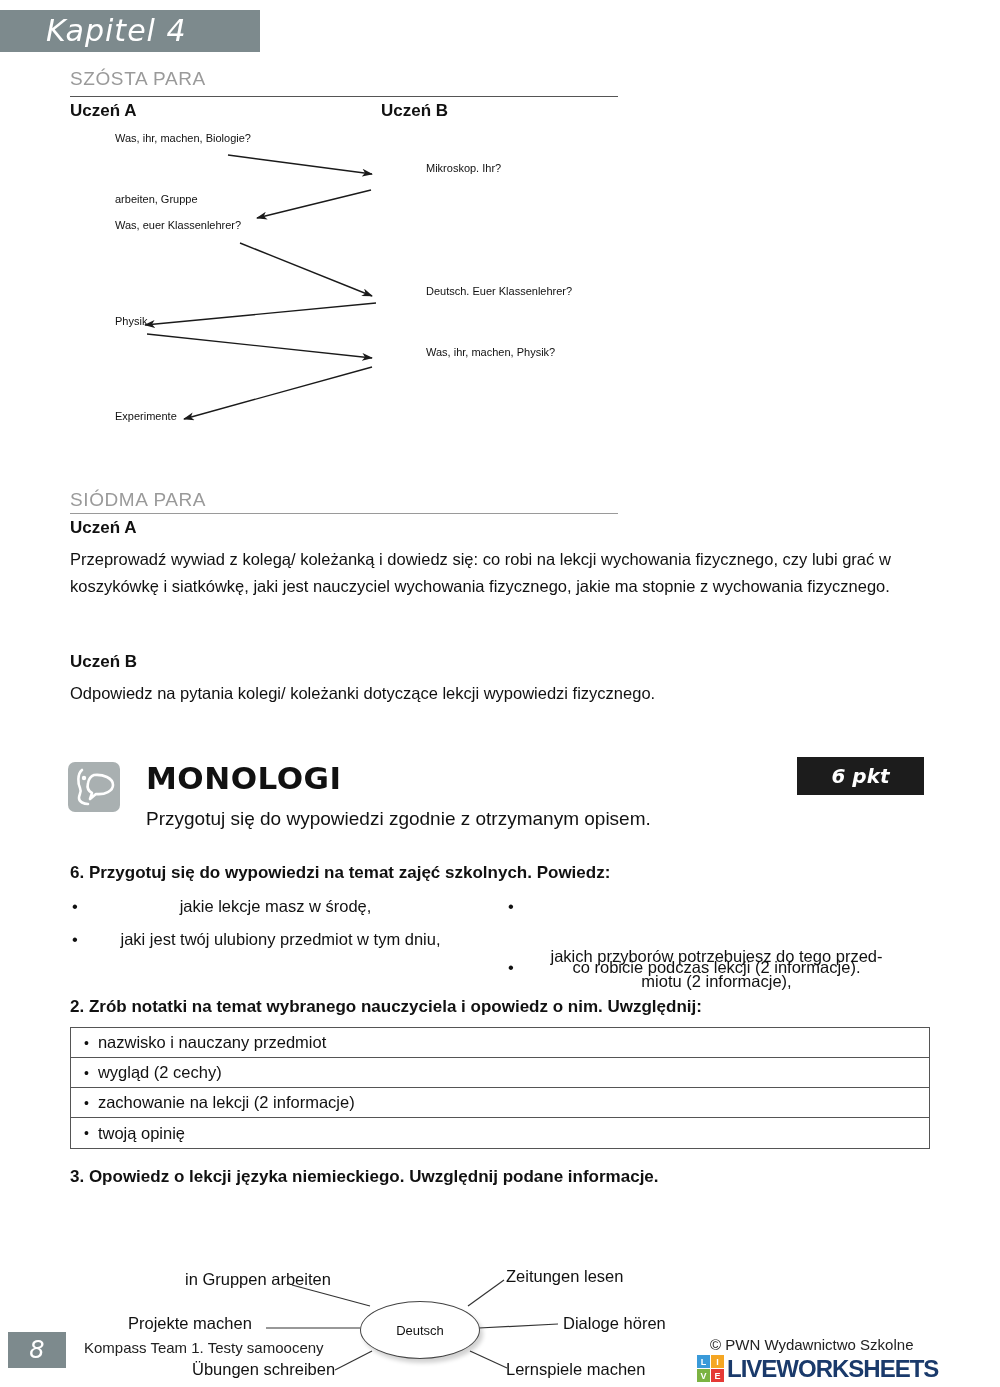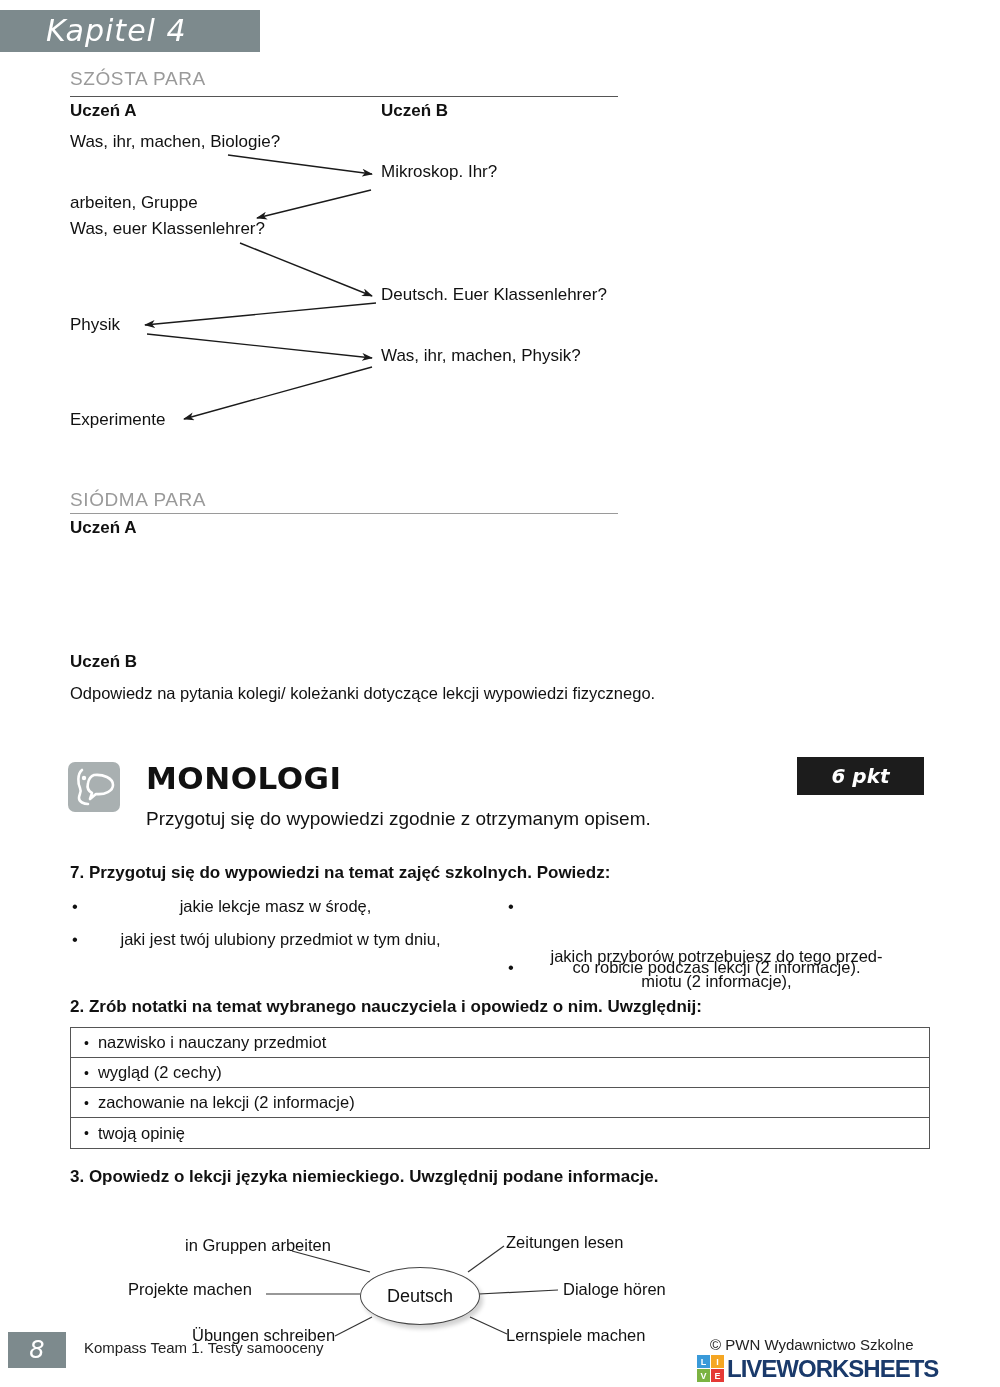--- a/index.html
+++ b/index.html
@@ -60,23 +60,24 @@
 
   .lbl-bold {
     position: absolute;
     font-weight: bold;
     font-size: 17px;
     color: #111;
     white-space: nowrap;
   }
   .line-txt {
     position: absolute;
-    font-size: 17px;
-    color: #111;
-    white-space: nowrap;
+    font-size: 11px;
+    color: #111;
+    white-space: nowrap;
+    margin-left: 45px;
   }
   .para {
     position: absolute;
     font-size: 16.5px;
     color: #111;
     line-height: 27px;
   }
 
   
   .dialog-arrows {
@@ -176,21 +177,21 @@
     color: #111;
     box-sizing: border-box;
   }
   .note-row:last-child { border-bottom: none; }
   .note-row .dot { margin-right: 9px; font-size: 14px; }
 
   
   .mindmap {
     position: absolute;
     left: 70px;
-    top: 1222px;
+    top: 1256px;
     width: 860px;
     height: 130px;
   }
   .mm-label {
     position: absolute;
     font-size: 16.5px;
     color: #111;
     white-space: nowrap;
   }
   .mm-center {
@@ -199,21 +200,21 @@
     top: 45px;
     width: 118px;
     height: 56px;
     border: 1px solid #444;
     border-radius: 50%;
     background: #fff;
     box-shadow: 3px 4px 4px rgba(0,0,0,0.18);
     display: flex;
     align-items: center;
     justify-content: center;
-    font-size: 18px;
+    font-size: 13px;
     color: #111;
     z-index: 3;
   }
 
   
   .foot-page {
     position: absolute;
     left: 8px;
     top: 1332px;
     width: 58px;
@@ -312,36 +313,37 @@
       <path d="M376,303 L145,325"></path>
       <path d="M147,334 L372,358"></path>
       <path d="M372,367 L184,419"></path>
     </g>
   </svg>
 
   <div class="sec-head" style="left:70px; top:489px;">SIÓDMA PARA</div>
   <div class="rule" style="left:70px; top:513px; width:548px; background:#9a9a9a;"></div>
 
   <div class="lbl-bold" style="left:70px; top:518px;">Uczeń A</div>
+  <div class="para" style="left:70px; top:546px; width:858px;">Przeprowadź wywiad z kolegą/ koleżanką i dowiedz się: co robi na lekcji wychowania fizycznego, czy lubi grać w koszykówkę i siatkówkę, jaki jest nauczyciel wychowania fizycznego, jakie ma stopnie z wychowania fizycznego.</div>
 
   <div class="lbl-bold" style="left:70px; top:652px;">Uczeń B</div>
   <div class="para" style="left:70px; top:680px; width:858px;">Odpowiedz na pytania kolegi/ koleżanki dotyczące lekcji wypowiedzi fizycznego.</div>
 
   <div class="mono-icon">
     <svg viewBox="0 0 52 50" width="52" height="50" aria-hidden="true">
       <path d="M14,8 C9,12 10,22 12,26 C14,30 11,32 11,36 C11,40 16,42 20,42" fill="none" stroke="#ffffff" stroke-width="2.6" stroke-linecap="round"></path>
       <circle cx="16" cy="16" r="2.2" fill="#ffffff"></circle>
       <path d="M26,13 C35,12 45,16 45,23 C45,29 37,33 28,32 L22,37 L24,31 C20,29 19,25 20,21 C21,16 23,14 26,13 Z" fill="none" stroke="#ffffff" stroke-width="2.6" stroke-linejoin="round"></path>
     </svg>
   </div>
   <div class="mono-title">MONOLOGI</div>
   <div class="mono-sub">Przygotuj się do wypowiedzi zgodnie z otrzymanym opisem.</div>
   <div class="pkt-badge">6 pkt</div>
 
-  <div class="task-head" style="left:70px; top:863px;">7. Przygotuj się do wypowiedzi na temat zajęć szkolnych. Powiedz:</div>
+  <div class="task-head" style="left:70px; top:863px;">6. Przygotuj się do wypowiedzi na temat zajęć szkolnych. Powiedz:</div>
 
   <div class="bullet-item" style="left:72px; top:894px; width:390px;">
     <span class="dot">•</span>
     <span class="txt">jakie lekcje masz w środę,</span>
   </div>
   <div class="bullet-item" style="left:72px; top:927px; width:400px;">
     <span class="dot">•</span>
     <span class="txt">jaki jest twój ulubiony przedmiot w tym dniu,</span>
   </div>
 

